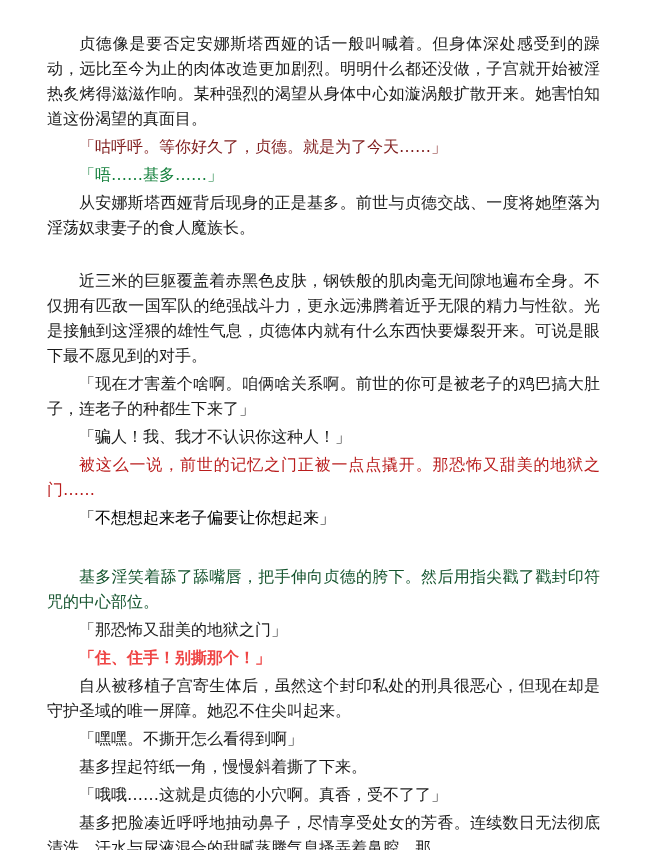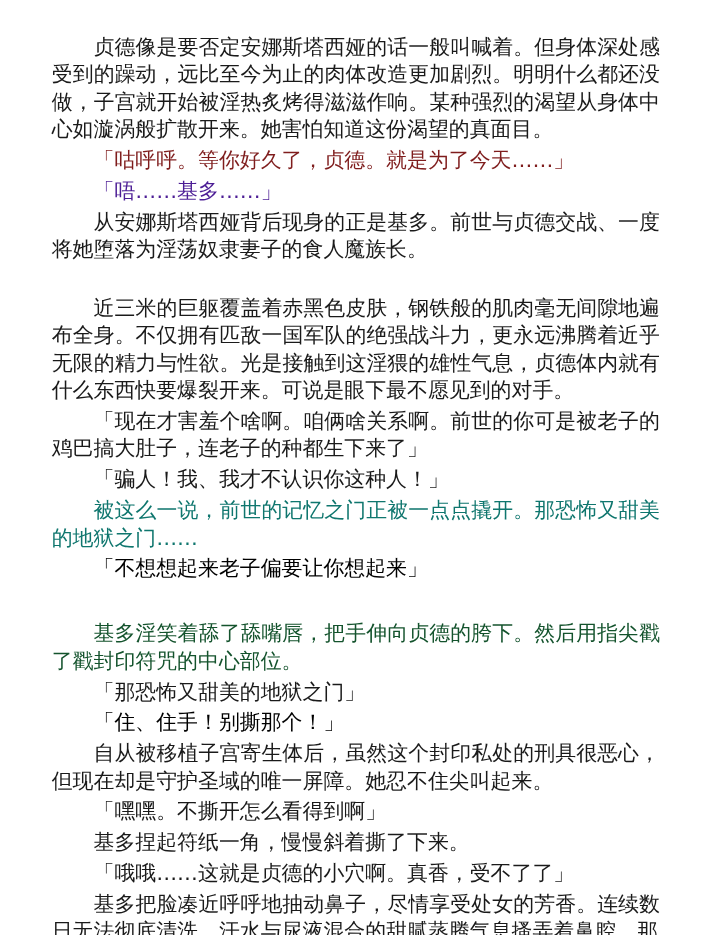--- a/index.html
+++ b/index.html
@@ -14,45 +14,45 @@
     font-family: "DejaVu Sans", "Liberation Sans", sans-serif;
   }
   .page {
     position: absolute;
     left: 47px;
     top: 31px;
     width: 553px;
   }
   .para {
     margin: 0 0 3px 0;
-    font-size: 19px;
+    font-size: 16px;
     line-height: 25px;
     color: #1a1a1a;
     text-align: justify;
     text-indent: 2em;
     letter-spacing: 0;
     word-break: break-all;
   }
 </style>
 </head>
 <body style="background: rgb(255, 255, 255);">
 
 <div class="page">
   <div>
       <p class="para" style="color: rgb(26, 26, 26);">贞德像是要否定安娜斯塔西娅的话一般叫喊着。但身体深处感受到的躁动，远比至今为止的肉体改造更加剧烈。明明什么都还没做，子宫就开始被淫热炙烤得滋滋作响。某种强烈的渴望从身体中心如漩涡般扩散开来。她害怕知道这份渴望的真面目。</p>
       <p class="para" style="color: #7f1d1d;">「咕呼呼。等你好久了，贞德。就是为了今天……」</p>
-      <p class="para" style="color: #4c1d95;">「唔……基多……」</p>
+      <p class="para" style="color: #15803d;">「唔……基多……」</p>
       <p class="para" style="color: rgb(26, 26, 26);">从安娜斯塔西娅背后现身的正是基多。前世与贞德交战、一度将她堕落为淫荡奴隶妻子的食人魔族长。</p>
       <p class="para" style="color: rgb(26, 26, 26); margin-top: 28px;">近三米的巨躯覆盖着赤黑色皮肤，钢铁般的肌肉毫无间隙地遍布全身。不仅拥有匹敌一国军队的绝强战斗力，更永远沸腾着近乎无限的精力与性欲。光是接触到这淫猥的雄性气息，贞德体内就有什么东西快要爆裂开来。可说是眼下最不愿见到的对手。</p>
       <p class="para" style="color: rgb(26, 26, 26);">「现在才害羞个啥啊。咱俩啥关系啊。前世的你可是被老子的鸡巴搞大肚子，连老子的种都生下来了」</p>
       <p class="para" style="color: rgb(26, 26, 26);">「骗人！我、我才不认识你这种人！」</p>
-      <p class="para" style="color: #0f766e;">被这么一说，前世的记忆之门正被一点点撬开。那恐怖又甜美的地狱之门……</p>
+      <p class="para" style="color: #b91c1c;">被这么一说，前世的记忆之门正被一点点撬开。那恐怖又甜美的地狱之门……</p>
       <p class="para" style="color: #000000;">「不想想起来老子偏要让你想起来」</p>
       <p class="para" style="color: #14532d; margin-top: 34px;">基多淫笑着舔了舔嘴唇，把手伸向贞德的胯下。然后用指尖戳了戳封印符咒的中心部位。</p>
       <p class="para" style="color: rgb(26, 26, 26);">「那恐怖又甜美的地狱之门」</p>
-      <p class="para" style="color: #000000;">「住、住手！别撕那个！」</p>
+      <p class="para" style="color: #ef4444; font-weight: bold;">「住、住手！别撕那个！」</p>
       <p class="para" style="color: rgb(26, 26, 26);">自从被移植子宫寄生体后，虽然这个封印私处的刑具很恶心，但现在却是守护圣域的唯一屏障。她忍不住尖叫起来。</p>
       <p class="para" style="color: rgb(26, 26, 26);">「嘿嘿。不撕开怎么看得到啊」</p>
       <p class="para" style="color: rgb(26, 26, 26);">基多捏起符纸一角，慢慢斜着撕了下来。</p>
       <p class="para" style="color: rgb(26, 26, 26);">「哦哦……这就是贞德的小穴啊。真香，受不了了」</p>
       <p class="para" style="color: rgb(26, 26, 26);">基多把脸凑近呼呼地抽动鼻子，尽情享受处女的芳香。连续数日无法彻底清洗，汗水与尿液混合的甜腻蒸腾气息搔弄着鼻腔。那</p>
     </div>
 </div>
 
 </body></html>

